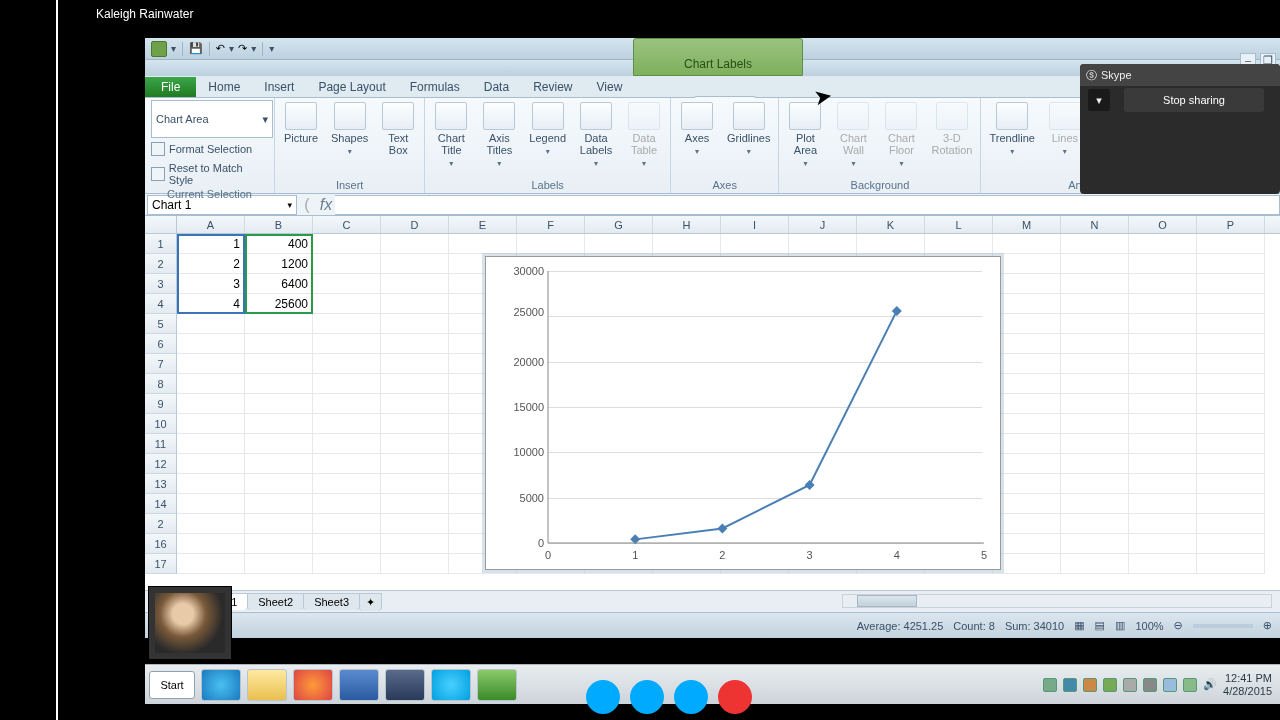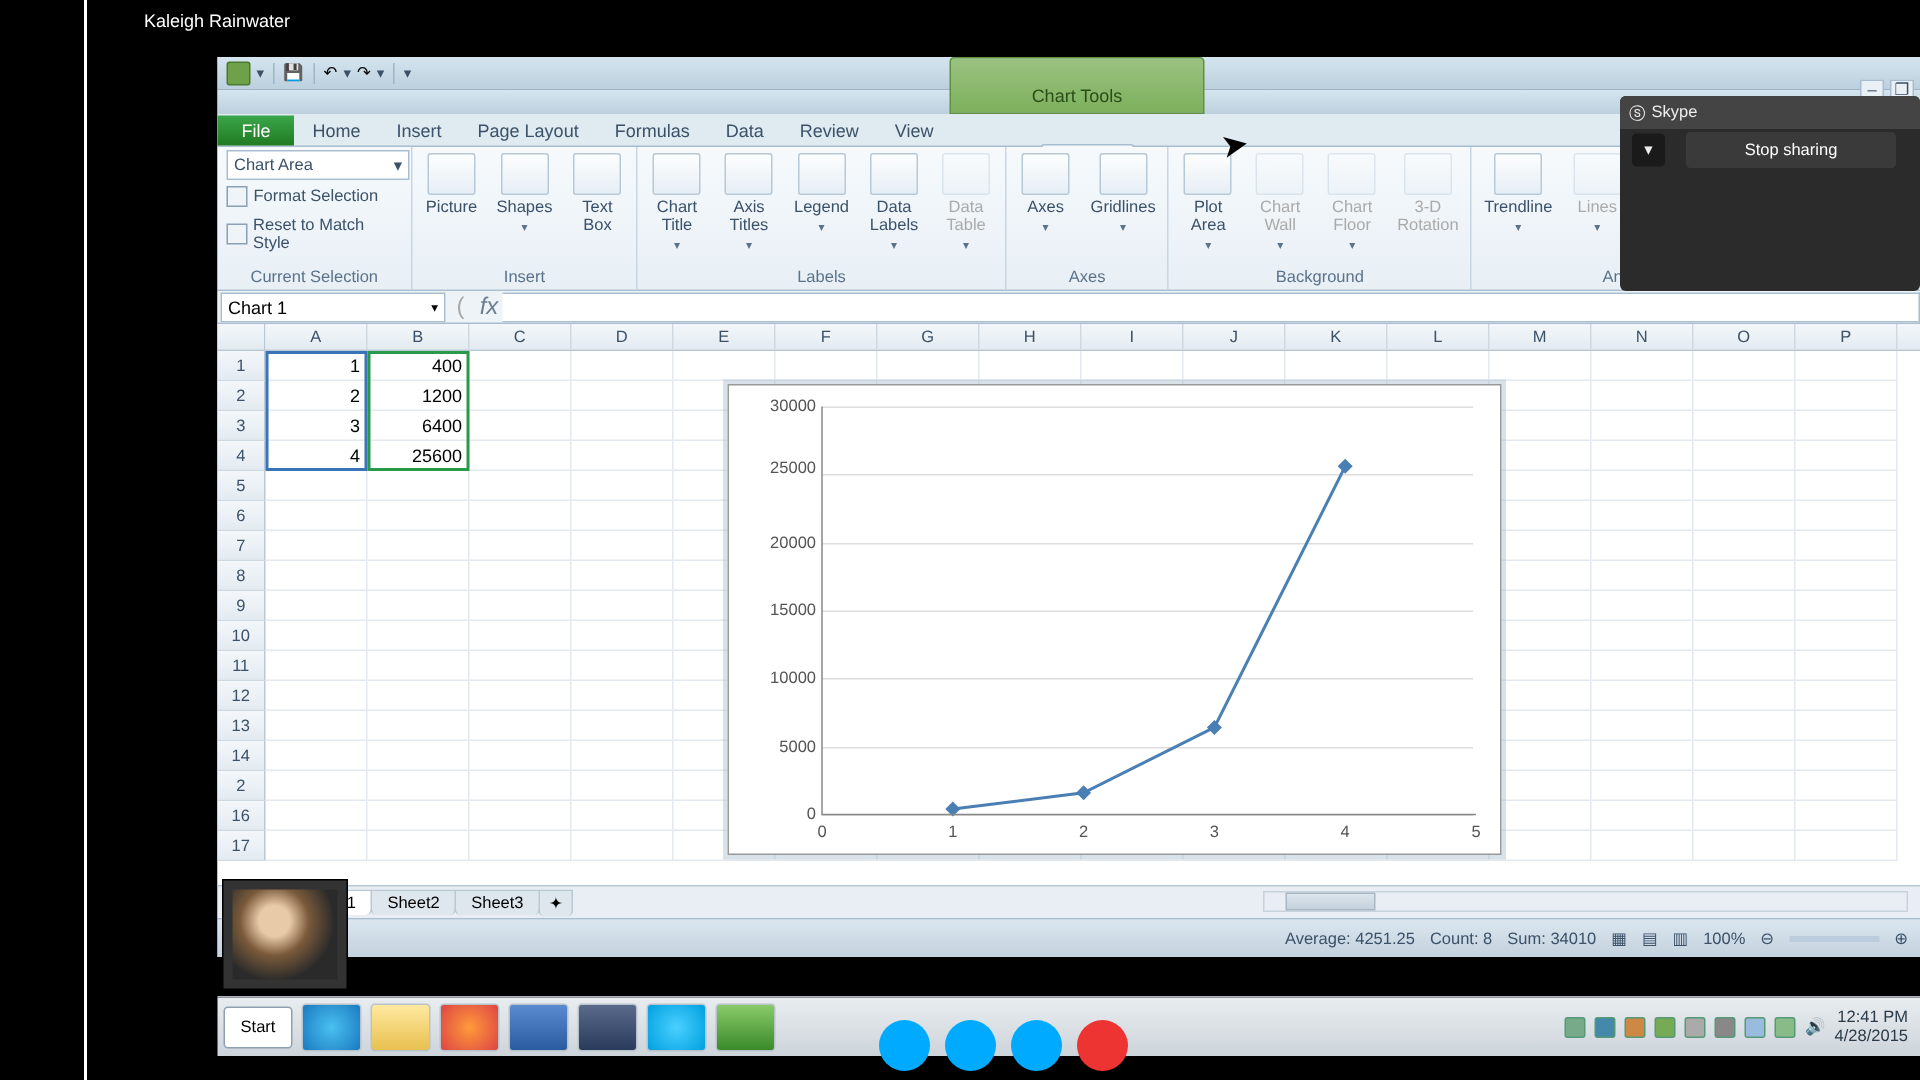--- a/index.html
+++ b/index.html
@@ -17,21 +17,21 @@
   .tabs .tab { padding:3px 12px 3px; color:#3a5168; cursor:pointer;margin-top:20px;}
   .tabs .tab.file { background:#2a8f2a; background:linear-gradient(#3aa64a,#217a21); color:#fff; padding:3px 16px; border-radius:0;}
   .tabs .tab.active { background:#f5f9fc; border:1px solid #a8bed0; border-bottom:none; border-radius:2px 2px 0 0; color:#2a5fa0;}
   .tabs .toolstabs { position:absolute; left:488px; top:0; display:flex;}
   .tabs .toolstabs .tab { color:#2b4d18;}
   .ribbon { height:96px; background:#f3f7fb; background:linear-gradient(#f6fafd,#e8eff5); border-bottom:1px solid #a8bed0; display:flex; font-size:11px; color:#3a5168; position:relative;}
   .ribgroup { border-right:1px solid #c7d6e2; padding:2px 6px 0 6px; display:flex; flex-direction:column;}
   .ribgroup .body { flex:1; display:flex; align-items:flex-start; gap:8px;}
   .ribgroup .lab { text-align:center; color:#5a728a; font-size:11px; padding-bottom:2px;}
   .selgroup { width:130px;}
-  .selgroup .combo { width:122px; height:20px; border:1px solid #a8bed0; background:#fff; font-size:11px; padding:0 4px; display:flex; justify-content:space-between; align-items:center;}
+  .selgroup .combo { width:122px; height:20px; border:1px solid #a8bed0; background:#fff; font-size:11px; padding:18px 4px; display:flex; justify-content:space-between; align-items:center;}
   .selgroup .line { display:flex; align-items:center; gap:4px; padding:2px 0; cursor:pointer;}
   .selgroup .line .ic { width:14px; height:14px; border:1px solid #8aa0b5; background:#eef4f8;}
   .bigbtn { display:flex; flex-direction:column; align-items:center; gap:2px; padding:2px 2px; min-width:40px; cursor:pointer;}
   .bigbtn .bicon { width:32px; height:28px; border:1px solid #b7c8d6; background:linear-gradient(#fdfefe,#e6eef5); border-radius:2px; position:relative;}
   .bigbtn .bicon.dim { opacity:.4;}
   .bigbtn span { text-align:center; line-height:12px;}
   .bigbtn .dd { font-size:8px; color:#5a728a;}
   .namebox-row { height:22px; border-bottom:1px solid #a8bed0; background:#eef3f7; display:flex; align-items:center;}
   .namebox { width:150px; height:20px; border:1px solid #a8bed0; background:#fff; margin-left:2px; display:flex; align-items:center; justify-content:space-between; padding:0 4px; font-size:12px;}
   .fx { width:18px; text-align:center; font-style:italic; color:#6b7f92;}
@@ -106,21 +106,21 @@
       <span class="arr">▾</span>
       <span class="sep"></span>
       <span class="arr">▾</span>
     </div>
 
     <div class="dummytitle">
       <span>Book4 - Microsoft Excel</span>
     </div>
 
     <div class="charttools">
-      <span>Chart Tools</span>
+      <span>Chart Labels</span>
     </div>
 
     <div class="winbtns">
       <div class="winbtn">–</div>
       <div class="winbtn">❐</div>
     </div>
 
     <div class="tabs">
       <div class="tab file">File</div>
       <div class="tab">Home</div>

